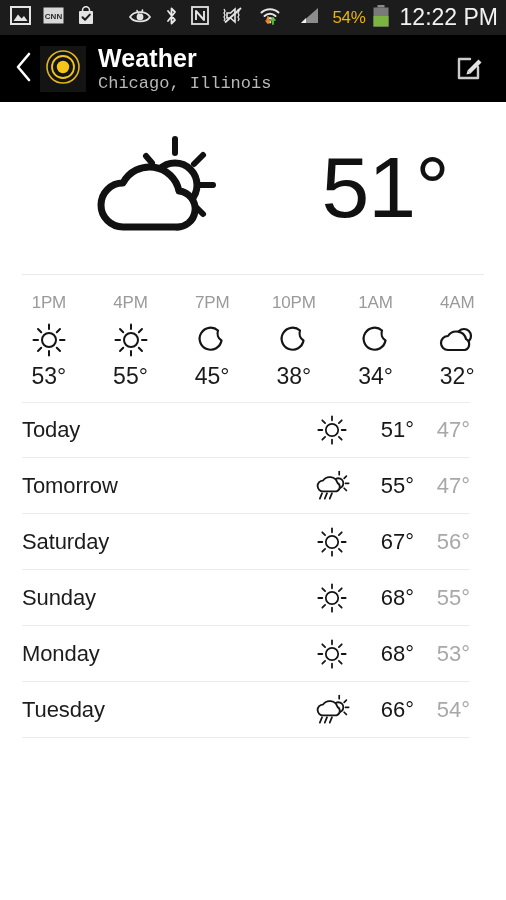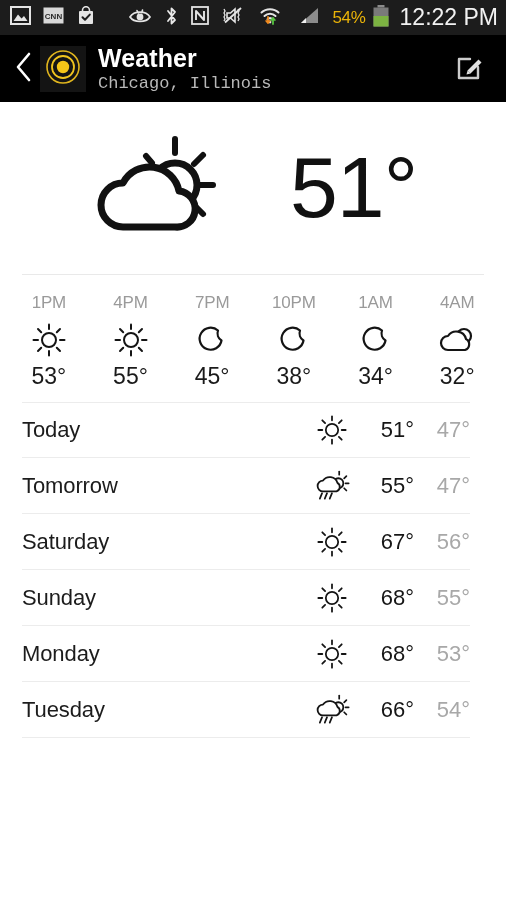--- a/index.html
+++ b/index.html
@@ -62,21 +62,21 @@
     height:172px; width:506px;
     display:flex; align-items:center;
     padding:0 26px 0 0;
     background:#fff;
   }
   .cur-icon{
     width:290px; display:flex; align-items:center; justify-content:center;
     padding-left:14px;
   }
   .cur-right{
-    flex:1; display:flex; flex-direction:column; 
+    flex:1; display:flex; flex-direction:column; align-items:center;
     justify-content:center;
   }
   .cur-temp{
     font-size:86px; color:#111; line-height:0.95; letter-spacing:-1px;
     font-weight:normal; display:flex; align-items:flex-start;
   }
   .cur-desc{
     font-size:21px; color:#82949b; margin-top:18px;
   }
 

